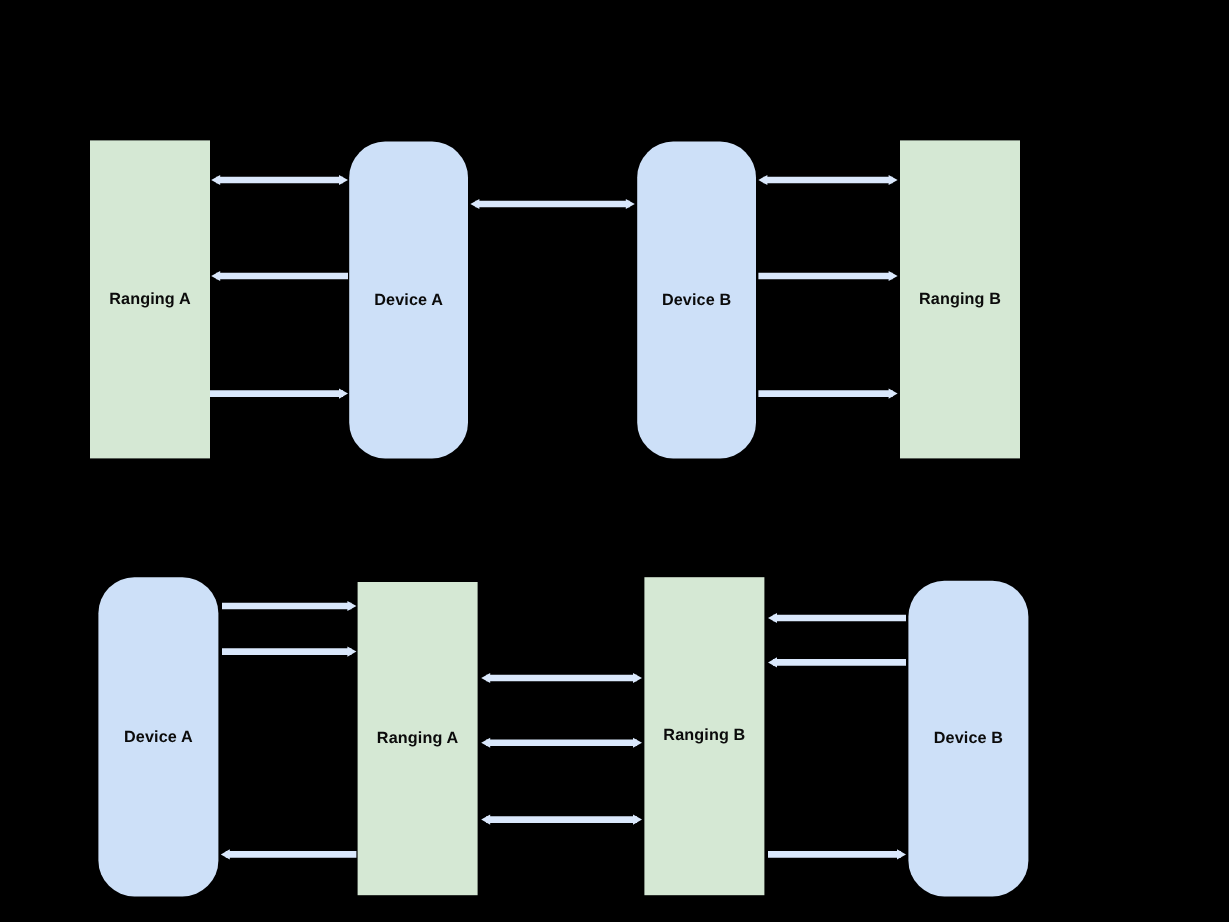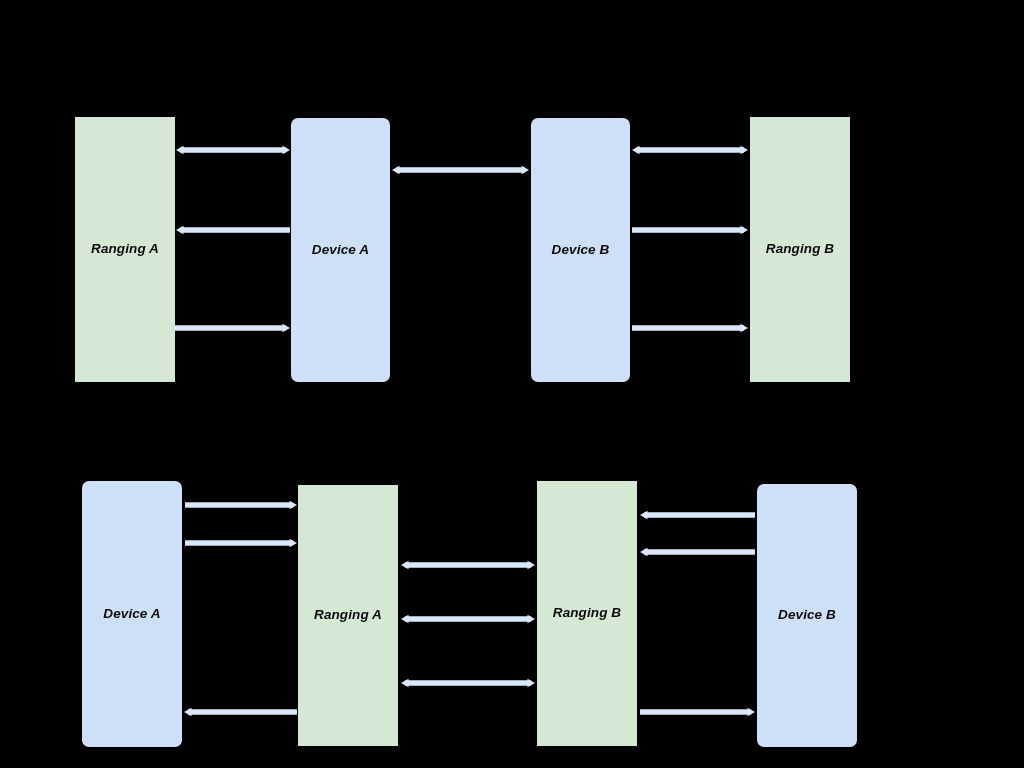--- a/index.html
+++ b/index.html
@@ -13,39 +13,38 @@
     position: relative;
     overflow: hidden;
     font-family: "Liberation Sans", sans-serif;
   }
   #canvas {
     position: absolute;
     left: 0;
     top: 0;
     width: 928px;
     height: 768px;
-    font-style: italic;
   }
   .node {
     position: absolute;
     display: flex;
     align-items: center;
     justify-content: center;
     box-sizing: border-box;
     font-family: "Liberation Sans", sans-serif;
     font-weight: bold;
     font-size: 13.5px;
     color: #0b0b0b;
     letter-spacing: 0.1px;
     line-height: 1.2;
     text-align: center;
     user-select: none;
   }
   .node.proc {
-    border-radius: 7px;
+    border-radius: 30px;
   }
   .arrow-layer {
     position: absolute;
     left: 0;
     top: 0;
     width: 1024px;
     height: 768px;
     pointer-events: none;
   }
 </style>

